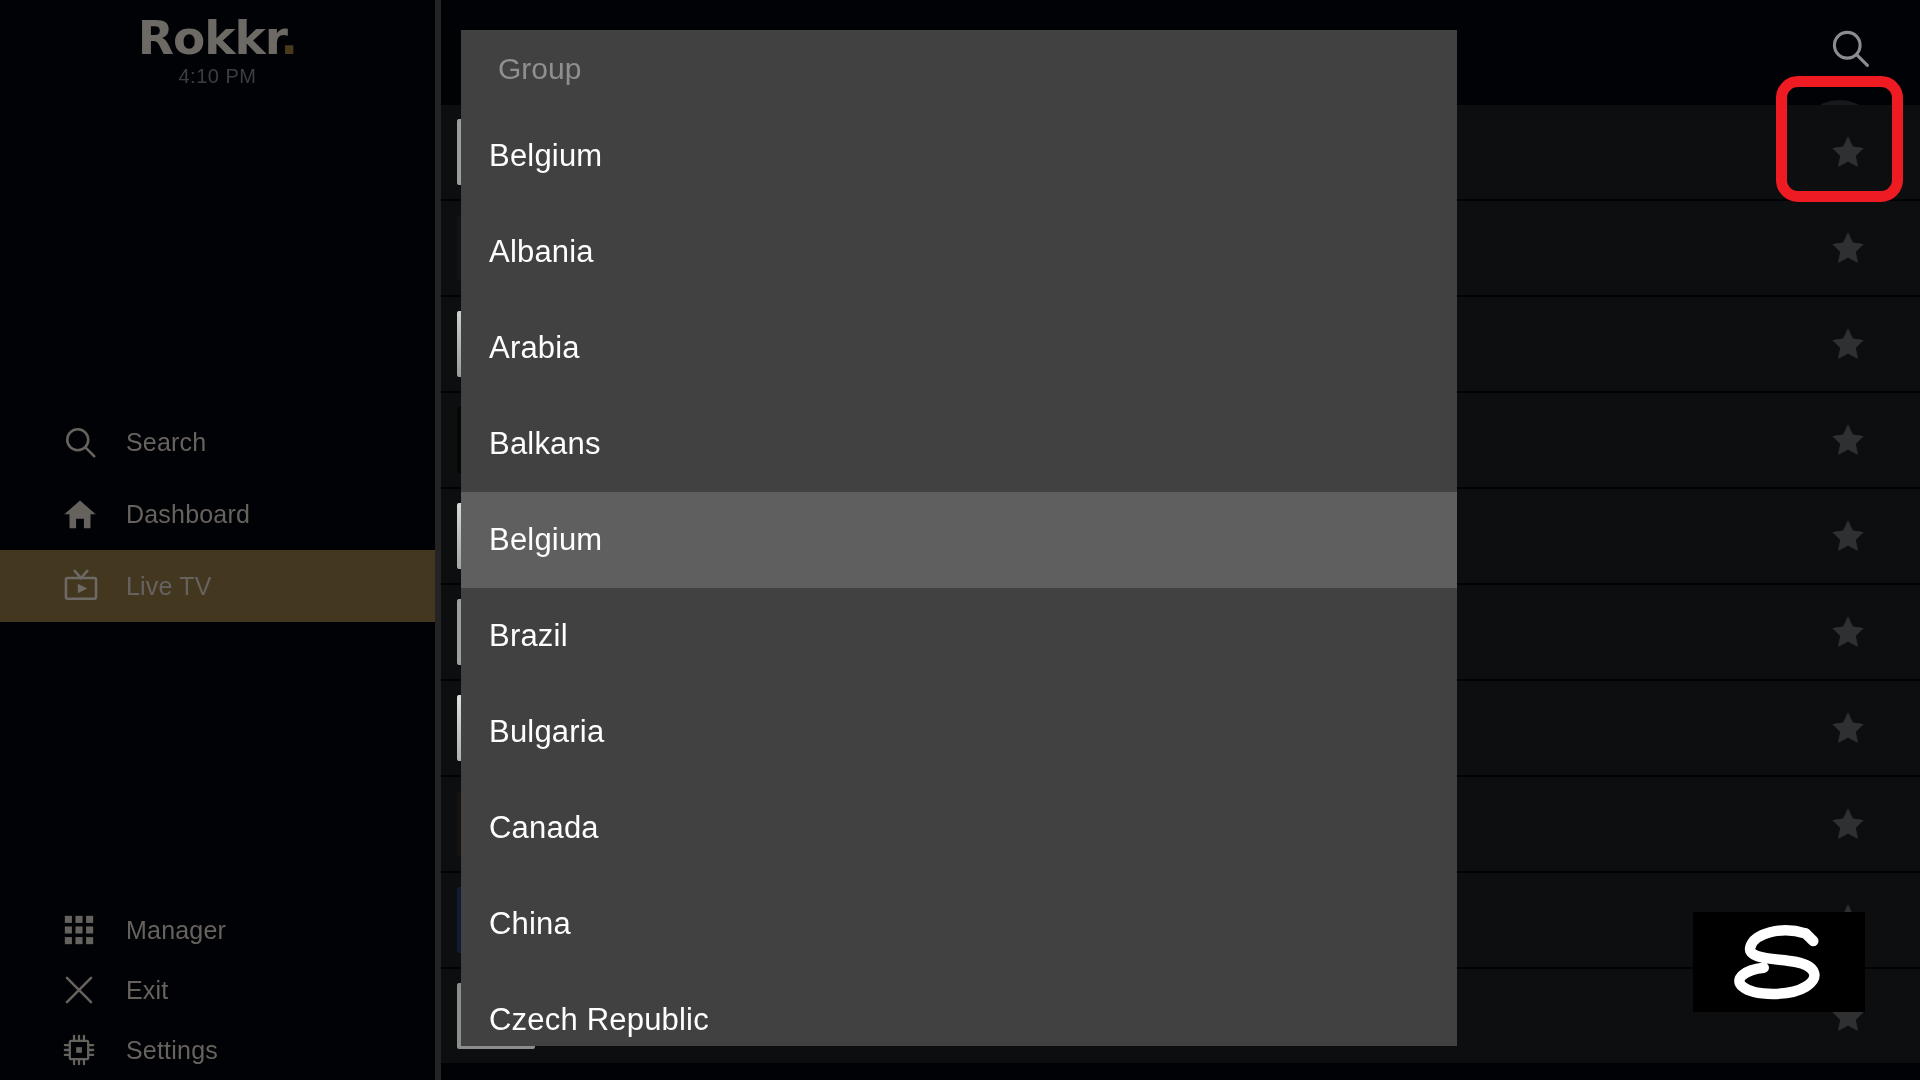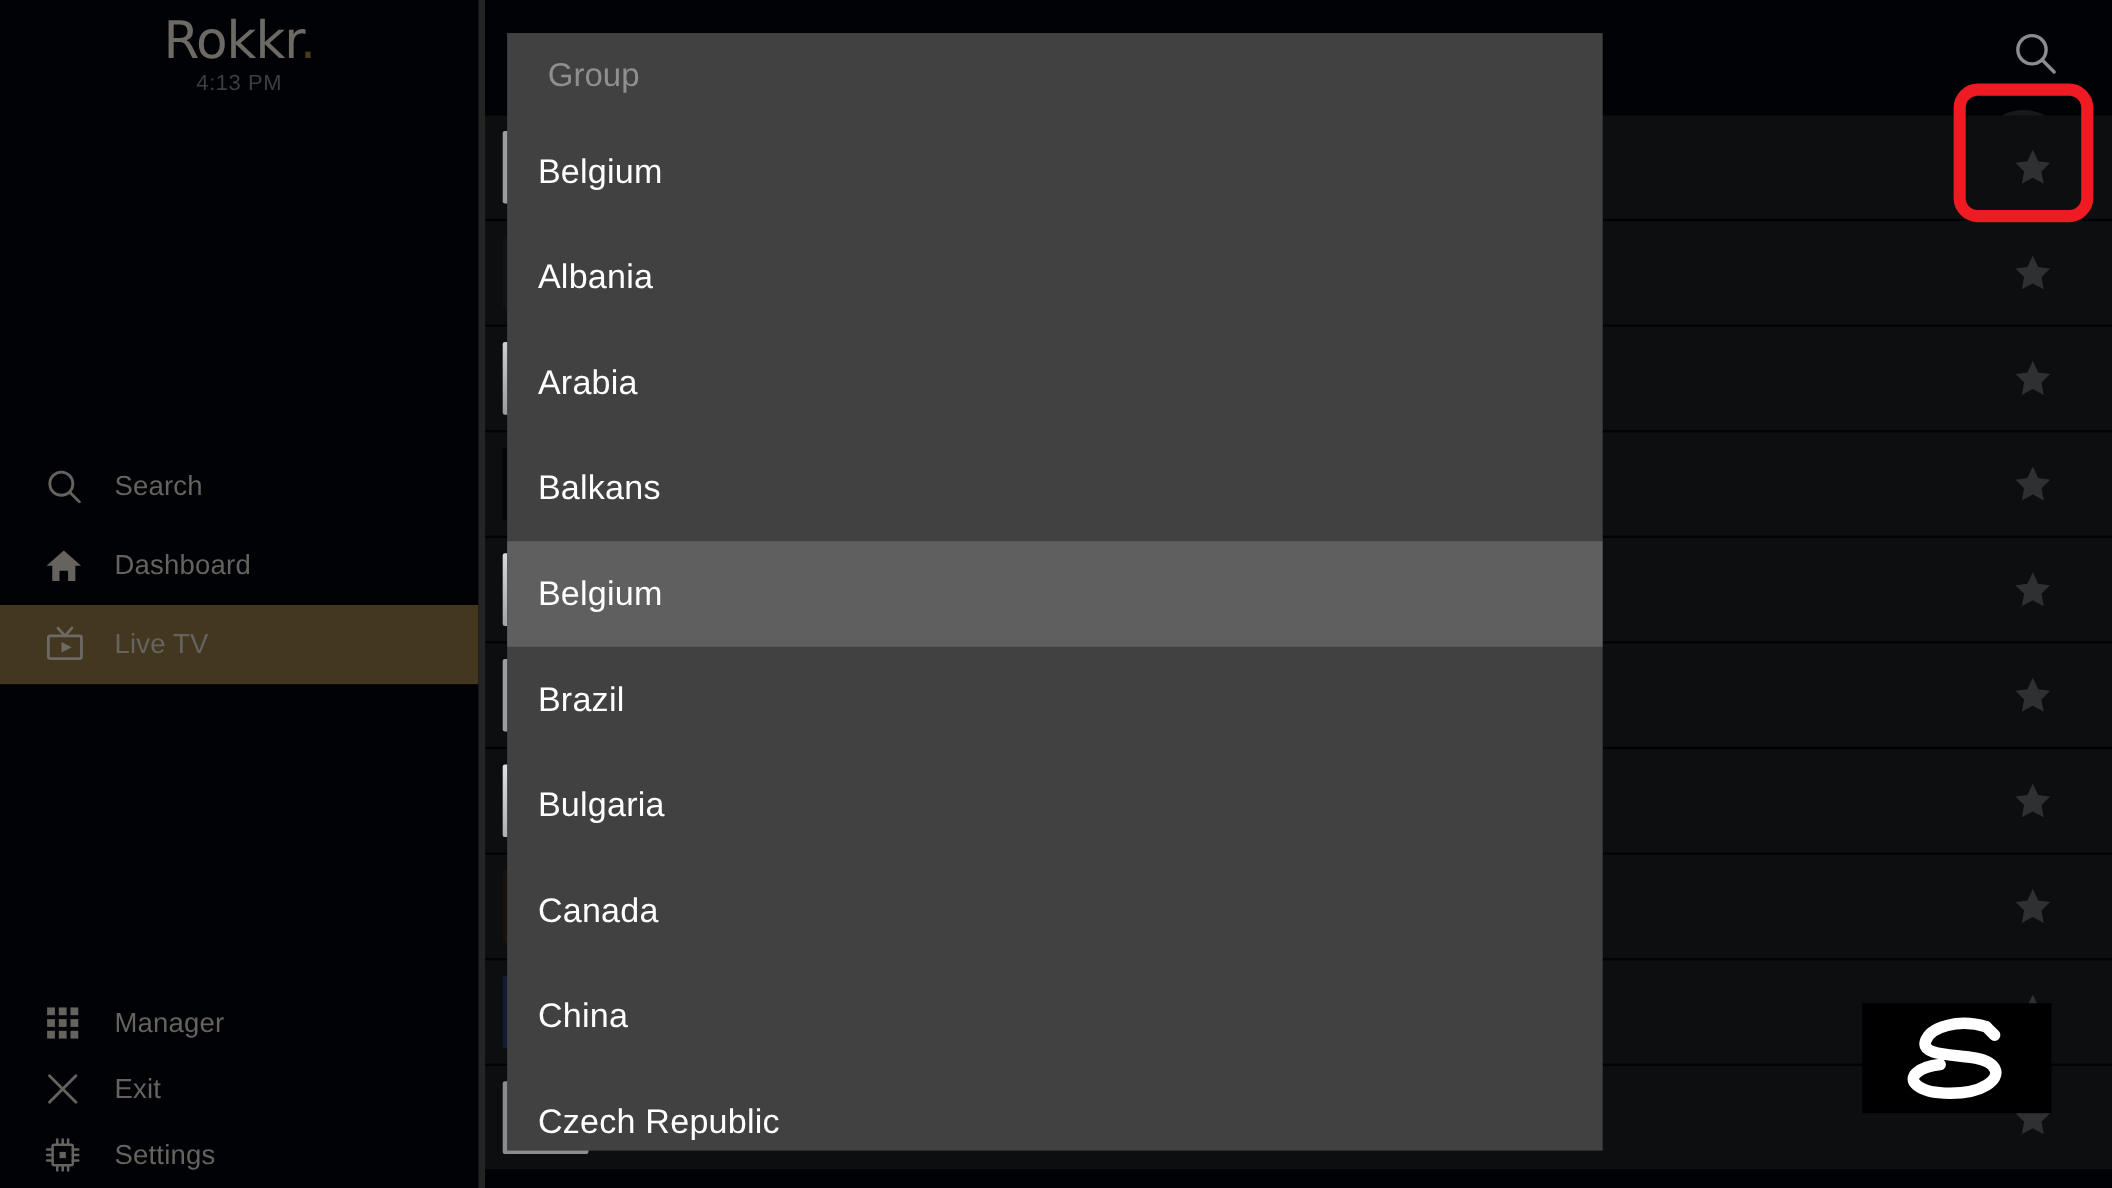--- a/index.html
+++ b/index.html
@@ -11,32 +11,32 @@
   }
   #app { position:relative; width:1920px; height:1080px; background:#000205; }
 
   
   #sidebar{
     position:absolute; left:0; top:0; width:435px; height:1080px;
     background:#000205; z-index:5;
   }
   .brand-wrap{ position:absolute; top:14px; left:0; width:435px; text-align:center; }
   .brand{
-    font-size:47px; font-weight:400; color:#6d6a66; letter-spacing:-1px;
+    font-size:47px; font-weight:700; color:#6d6a66; letter-spacing:-1px;
     line-height:1.0; font-family:"DejaVu Sans", sans-serif;
   }
   .brand .dot{ color:#4a3a1c; }
   .clock{ font-size:20px; color:#3b3f42; margin-top:4px; font-weight:300; letter-spacing:0.5px;}
 
   .nav-group{ position:absolute; left:0; width:435px; }
   #nav-main{ top:406px; }
   #nav-bottom{ top:900px; }
 
   .nav-item{
-    display:flex; align-items:center; height:72px; padding-left:40px;
+    display:flex; align-items:center; height:72px; padding-left:62px;
     color:#66635f; font-size:25px; font-weight:300;
   }
   .nav-item.active{ background:#433720;text-align:right; }
   .nav-item .ico{
     width:54px; min-width:54px; display:flex; align-items:center; justify-content:flex-start;
   }
   .nav-item .lbl{ margin-left:10px; letter-spacing:0.2px; }
   .nav-item svg{ display:block; }
 
   .nav-item.compact{ height:60px; }
@@ -250,21 +250,21 @@
     </div>
   </div>
 
   <div id="left-rail"></div>
 
   <div id="sidebar">
     <div class="brand-wrap">
       <div class="brand">
         <span>Rokkr</span><span class="dot">.</span>
       </div>
-      <div class="clock">4:13 PM</div>
+      <div class="clock">4:10 PM</div>
     </div>
 
     <div class="nav-group" id="nav-main">
       <div class="nav-item">
         <span class="ico">
           <svg width="36" height="36" viewBox="0 0 24 24" fill="none" stroke="#66635f" stroke-width="1.7">
             <circle cx="10.5" cy="10.5" r="7"></circle>
             <line x1="15.6" y1="15.6" x2="21.5" y2="21.5" stroke-linecap="round"></line>
           </svg>
         </span>

